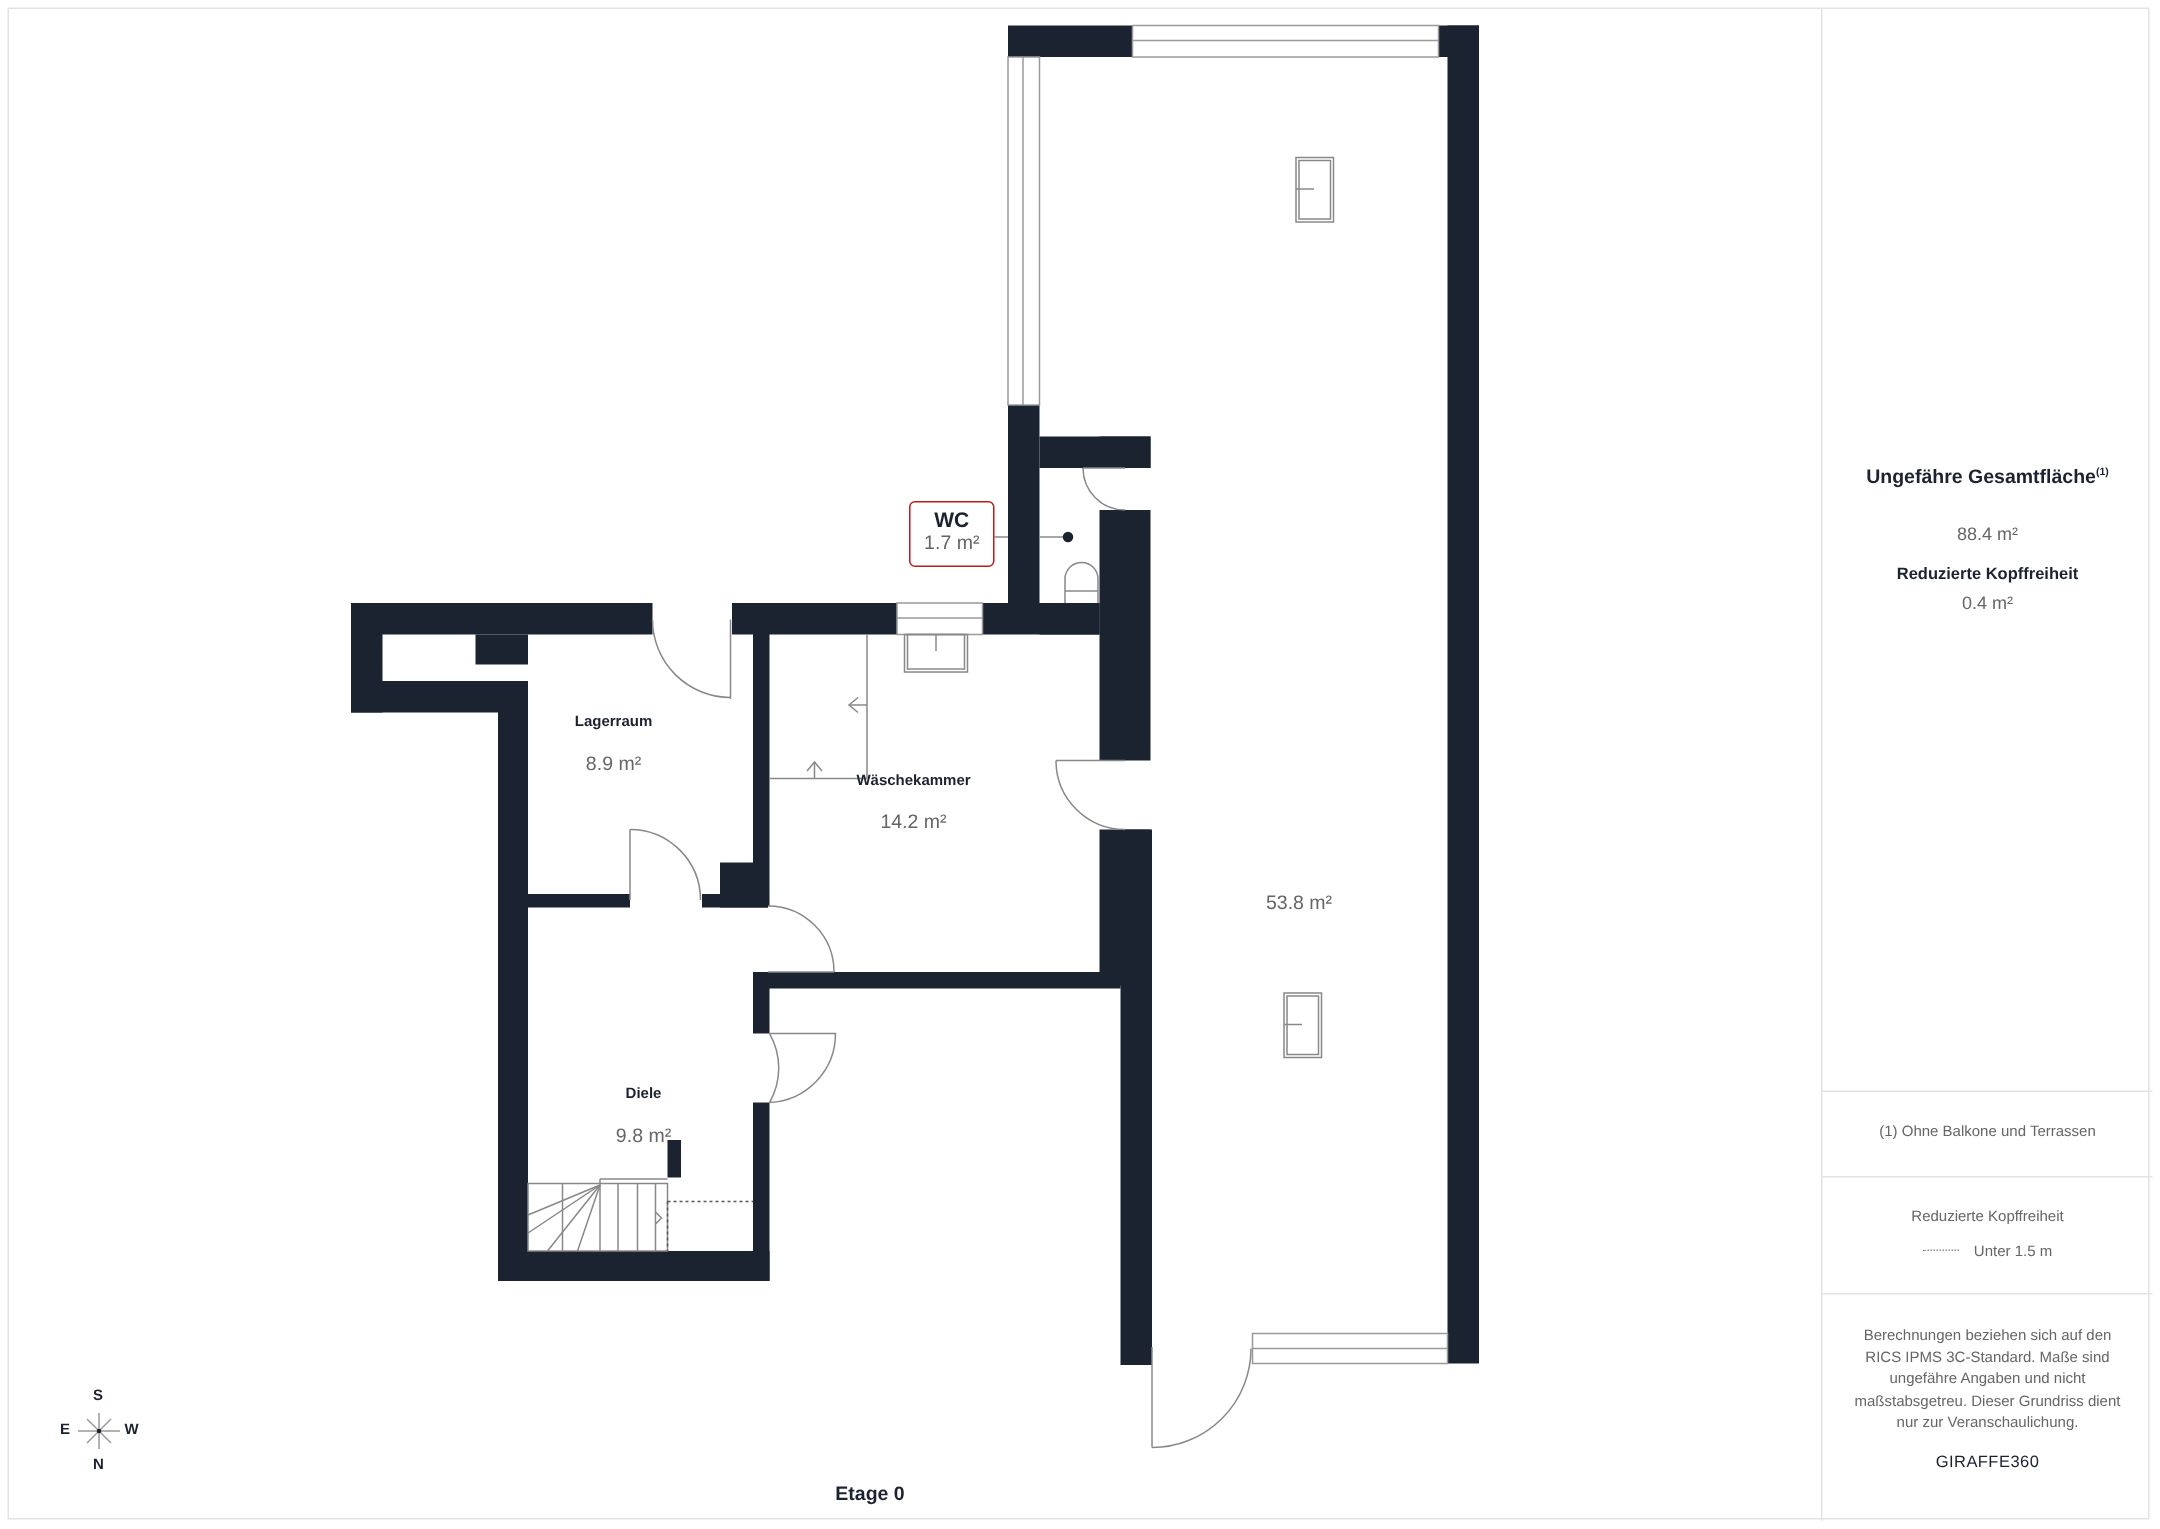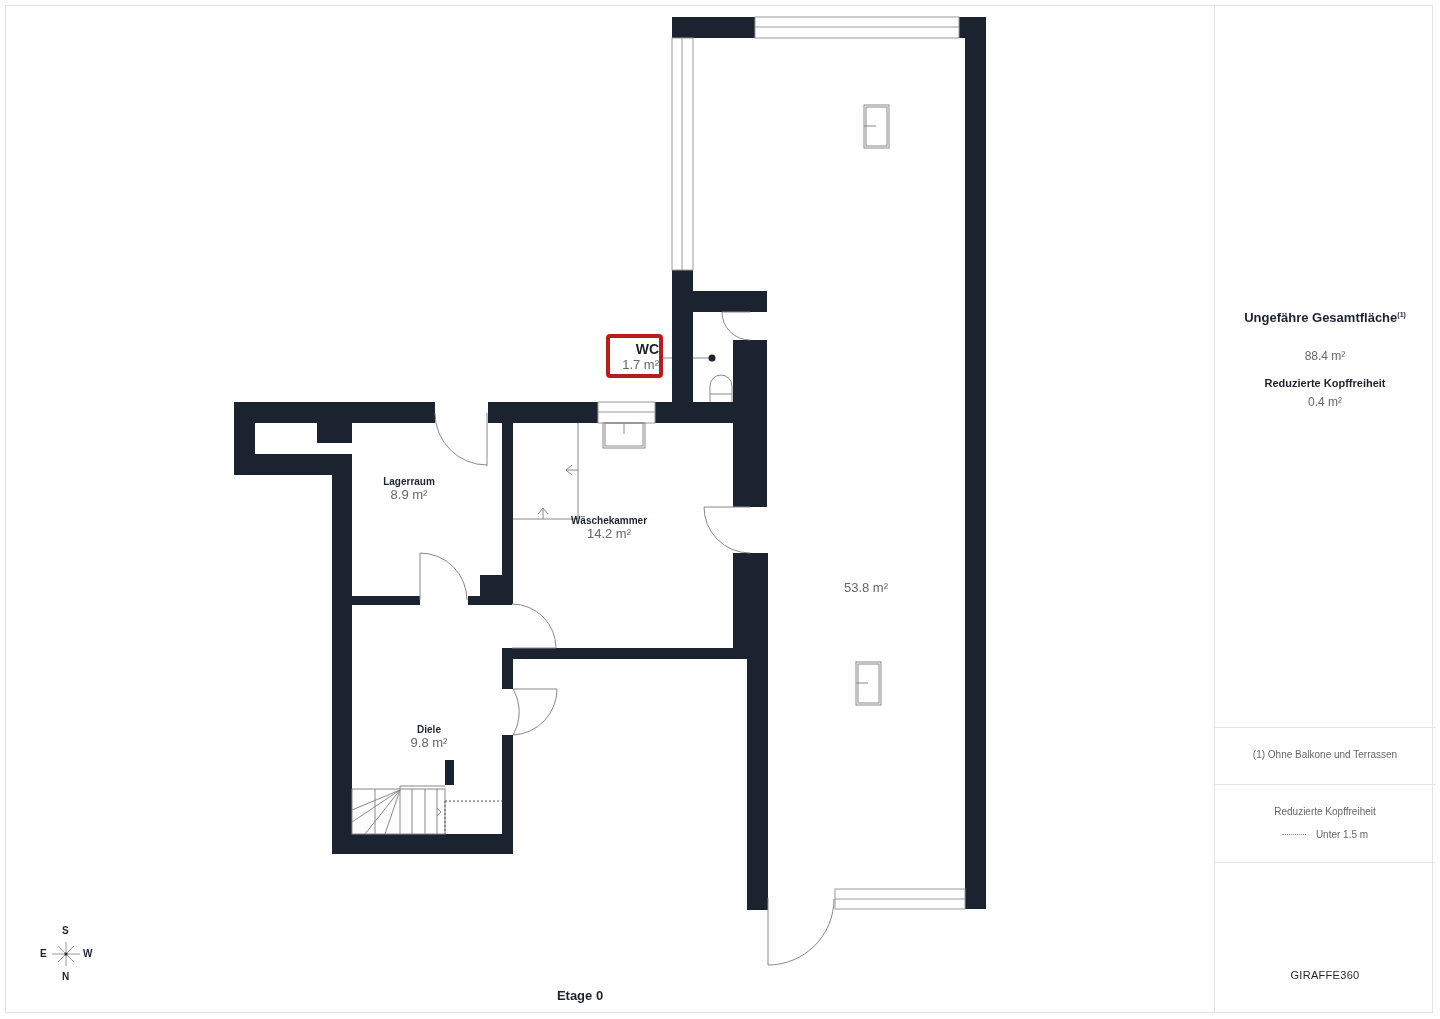--- a/index.html
+++ b/index.html
@@ -12,22 +12,22 @@
   .t-title { font-weight:bold; font-size:13px; color:#1b2230; }
   .t-title sup { font-size:7px; }
   .t-val { font-size:12px; color:#666; margin-top:24px; }
   .t-sub { font-weight:bold; font-size:11px; color:#1b2230; margin-top:14px; }
   .t-small { font-size:10px; color:#666; line-height:14.5px; }
   .dots { display:inline-block; width:24px; border-top:1px dotted #888; vertical-align:middle; margin-right:10px; }
   .brand { font-size:11px; color:#1b2230; letter-spacing:0.3px; }
   .brand b { font-weight:normal; }
   .room-label { position:absolute; text-align:center; transform:translateX(-50%); white-space:nowrap; }
   .room-name { font-weight:bold; font-size:10px; color:#1b2230; }
-  .room-area { font-size:13px; color:#666; margin-top:0; }
-  .wc-box { position:absolute; left:606px; top:334px; width:57px; height:44px; border:4px solid #b91c1c; border-radius:4px; background:#fff; text-align:right; box-sizing:border-box; }
+  .room-area { font-size:13px; color:#666; margin-top:14px; }
+  .wc-box { position:absolute; left:606px; top:334px; width:57px; height:44px; border:1px solid #b91c1c; border-radius:4px; background:#fff; text-align:center; box-sizing:border-box; }
   .wc-box .room-name { font-size:14px; margin-top:3px; }
   .wc-box .room-area { margin-top:0; }
   .floor-label { position:absolute; left:580px; top:988px; transform:translateX(-50%); font-weight:bold; font-size:13px; }
   .compass { position:absolute; left:36px; top:924px; width:60px; height:60px; }
   .compass span { position:absolute; font-size:10px; font-weight:bold; color:#1b2230; }
 </style>
 </head>
 <body>
 
 <div class="frame"></div>
@@ -205,14 +205,15 @@
   <div class="divider" style="top:722px;"></div>
   <div class="side-sec t-small" style="top:743px;">(1) Ohne Balkone und Terrassen</div>
   <div class="divider" style="top:779px;"></div>
 
   <div class="side-sec" style="top:800px;">
     <div class="t-small">Reduzierte Kopffreiheit</div>
     <div class="t-small" style="margin-top:8px;"><span class="dots"></span><span>Unter 1.5 m</span></div>
   </div>
   <div class="divider" style="top:857px;"></div>
 
+  <div class="side-sec t-small" style="top:879px; left:20px; width:180px;">Berechnungen beziehen sich auf den RICS IPMS 3C-Standard. Maße sind ungefähre Angaben und nicht maßstabsgetreu. Dieser Grundriss dient nur zur Veranschaulichung.</div>
   <div class="side-sec brand" style="top:964px;"><span>GIRAFFE</span><b>360</b></div>
 </div>
 
 </body></html>

